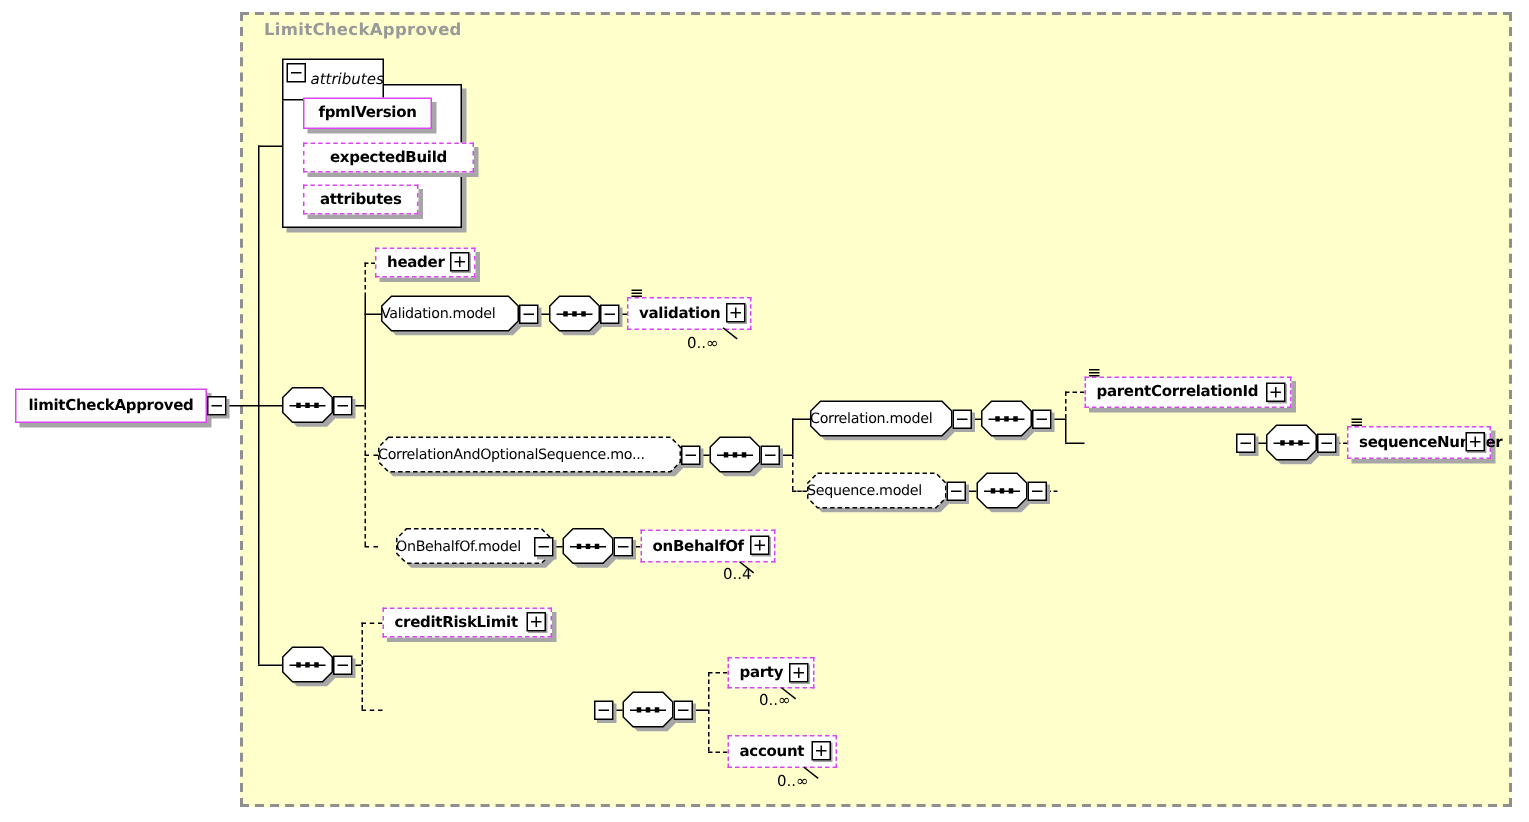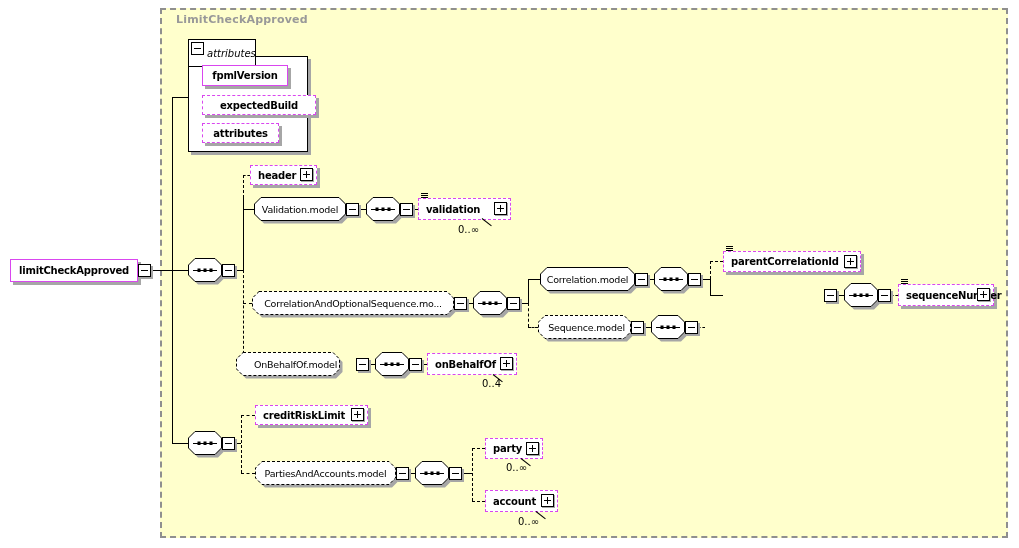--- a/index.html
+++ b/index.html
@@ -16,21 +16,21 @@
         box-shadow:3px 3px 0 var(--sh);}
   .ebox.dashed{border-style:dashed;}
   .ebox .lbl{position:relative;padding-left:7px;letter-spacing:-0.2px;}
   .ebox.center{justify-content:center;}
   .ebox.center .lbl{padding-left:0;}
   
   .ebox.stack{box-shadow:none;}
   .ebox.stack::after{content:"";position:absolute;z-index:-1;left:2px;top:2px;width:100%;height:100%;
         background:#fff;border:1px dashed #000;box-sizing:border-box;box-shadow:2px 2px 0 var(--sh);}
   
-  .gnode{position:absolute;display:flex;align-items:center;justify-content:center;
+  .gnode{position:absolute;display:flex;align-items:center;
          font-size:9.5px;letter-spacing:-0.2px;}
   .gnode .glbl{position:relative;z-index:1;white-space:nowrap;}
   .octsvg{position:absolute;left:0;top:0;overflow:visible;pointer-events:none;}
   .octsvg .shp{fill:var(--sh);stroke:none;}
   .octsvg .bod{fill:#fff;stroke:#000;stroke-width:1;}
   .octsvg .bod.dsh{stroke-dasharray:3 2;}
   .octsvg .seqline{stroke:#000;stroke-width:1;}
   .octsvg .seqdot{fill:#000;}
   
   .pm{position:absolute;width:13px;height:13px;background:#fff;border:1px solid #000;
@@ -275,44 +275,37 @@
 
   <div class="gnode oct dashed" style="left:538px;top:315px;width:97px;height:24px">
       <svg width="97" height="28" class="octsvg">
         <polygon points="7,0.5 86,0.5 92.5,7 92.5,17 86,23.5 7,23.5 0.5,17 0.5,7" transform="translate(3,3)" class="shp"></polygon>
         <polygon points="7,0.5 86,0.5 92.5,7 92.5,17 86,23.5 7,23.5 0.5,17 0.5,7" class="bod dsh"></polygon>
       </svg>
     <span class="glbl">Sequence.model</span>
   </div>
   <div class="pm" style="left:631px;top:321px"></div>
 
-  <div class="gnode oct dashed" style="left:236px;top:352px;width:119px;height:24px">
+  <div class="gnode oct dashed" style="left:264px;top:352px;width:119px;height:24px">
       <svg width="108" height="28" class="octsvg">
         <polygon points="7,0.5 97,0.5 103.5,7 103.5,17 97,23.5 7,23.5 0.5,17 0.5,7" transform="translate(3,3)" class="shp"></polygon>
         <polygon points="7,0.5 97,0.5 103.5,7 103.5,17 97,23.5 7,23.5 0.5,17 0.5,7" class="bod dsh"></polygon>
       </svg>
     <span class="glbl">OnBehalfOf.model</span>
   </div>
   <div class="pm" style="left:356px;top:358px"></div>
 
-  <div class="gnode oct dashed" style="left:255px;top:461px;width:141px;height:24px">
-      <svg width="145" height="28" class="octsvg">
-        <polygon points="7,0.5 134,0.5 140.5,7 140.5,17 134,23.5 7,23.5 0.5,17 0.5,7" transform="translate(3,3)" class="shp"></polygon>
-        <polygon points="7,0.5 134,0.5 140.5,7 140.5,17 134,23.5 7,23.5 0.5,17 0.5,7" class="bod dsh"></polygon>
-      </svg>
-    <span class="glbl">PartiesAndAccounts.model</span>
-  </div>
   <div class="pm" style="left:396px;top:467px"></div>
 
   <div class="ebox dashed" style="left:250px;top:165px;width:67px;height:20px">
     <span class="lbl">header</span>
     <span class="pm plus inbox"></span>
   </div>
 
-  <div class="ebox dashed stack" style="left:418px;top:198px;width:93px;height:22px">
+  <div class="ebox dashed stack" style="left:418px;top:198px;width:83px;height:22px">
     <span class="content-icon"></span>
     <span class="lbl">validation</span>
     <span class="pm plus inbox"></span>
   </div>
   <div class="tick" style="left:482px;top:218px"></div>
   <div class="mult" style="left:458px;top:224px">0..∞</div>
 
   <div class="ebox dashed" style="left:723px;top:251px;width:138px;height:21px">
     <span class="content-icon"></span>
     <span class="lbl">parentCorrelationId</span>

